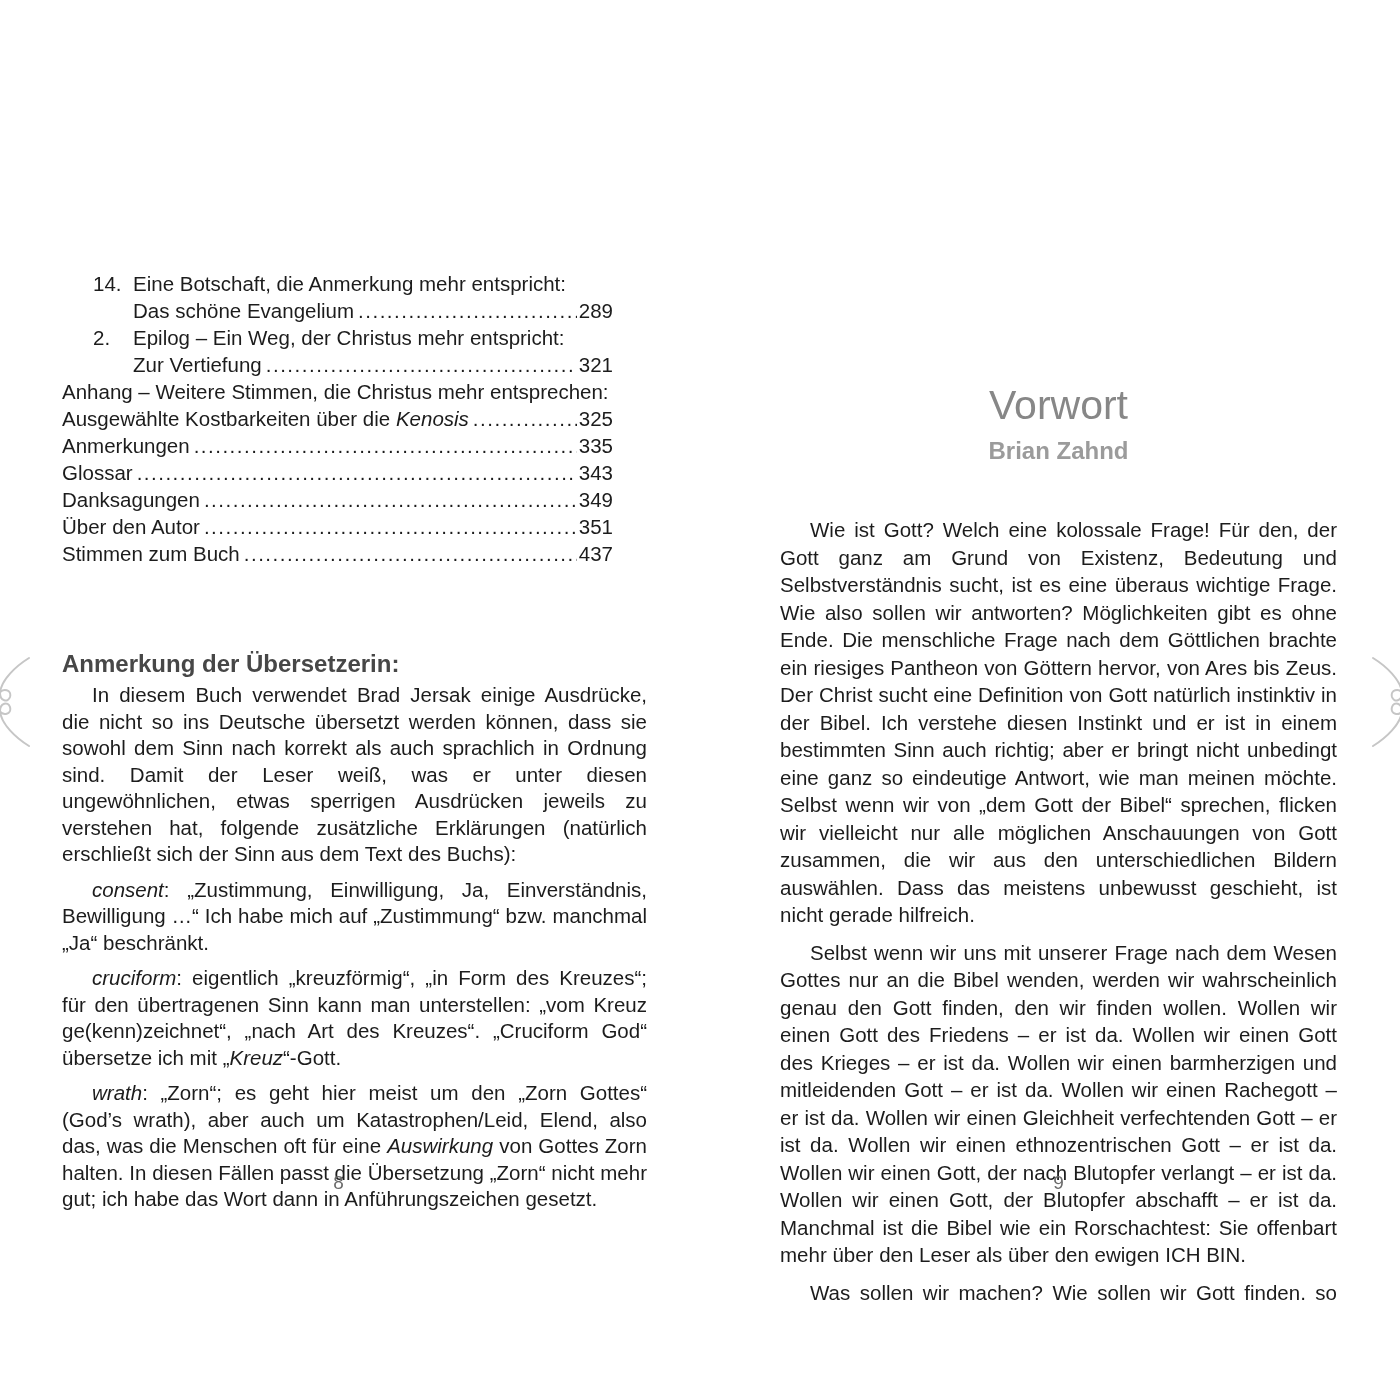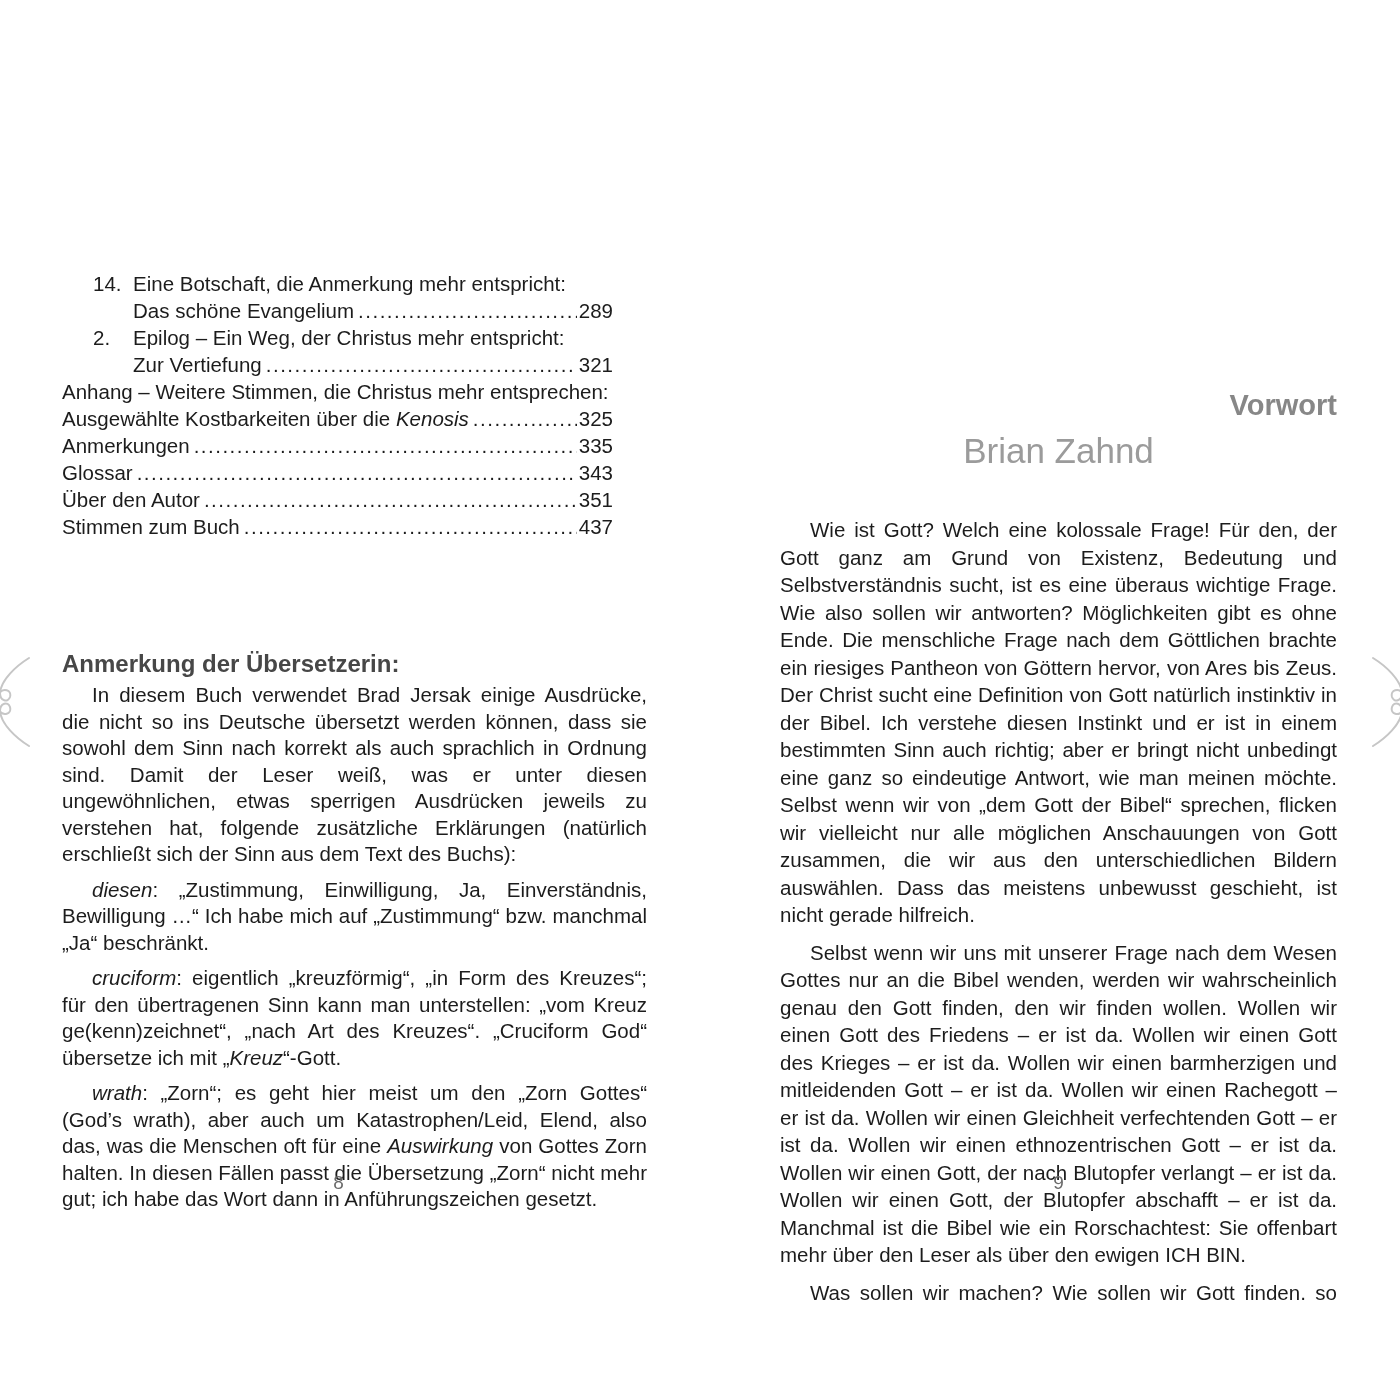--- a/index.html
+++ b/index.html
@@ -30,22 +30,22 @@
     letter-spacing:1.5px;color:var(--body_text);
   }
   .toc-page{flex:0 0 auto;}
   
   #left-body{position:absolute;left:62px;top:650px;width:585px;}
   #left-heading{font-size:24px;font-weight:700;color:var(--heading);line-height:28px;margin:0 0 4px 0;}
   .para{font-size:20.5px;line-height:26.5px;text-align:justify;text-indent:30px;margin:0 0 9px 0;}
   .para em{font-style:italic;}
   
   #right-title-block{position:absolute;left:780px;top:383px;width:557px;text-align:center;}
-  #right-title{font-size:29px;font-weight:700;color:var(--title);line-height:44px;text-align:right;}
-  #right-subtitle{font-size:35px;font-weight:400;color:var(--subtitle);line-height:40px;margin-top:4px;}
+  #right-title{font-size:41px;font-weight:400;color:var(--title);line-height:44px;}
+  #right-subtitle{font-size:24px;font-weight:700;color:var(--subtitle);line-height:40px;margin-top:4px;}
   #right-body{position:absolute;left:780px;top:516px;width:557px;}
   #right-body .para{line-height:27.5px;margin-bottom:10px;}
   .para.continues{text-align-last:justify;}
   
   .folio{position:absolute;top:1172px;font-size:19px;color:var(--page_number);text-align:center;}
   #left-folio{left:62px;width:553px;}
   #right-folio{left:780px;width:557px;}
   
   .nav-chevron{position:absolute;top:652px;width:40px;height:100px;cursor:pointer;}
   #nav-prev{left:-10px;transform:scaleX(-1);}
@@ -103,36 +103,41 @@
         <span class="toc-label"><span>Anmerkungen</span></span>
         <span class="leader"></span>
         <span class="toc-page">335</span>
       </div>
       <div class="toc-row flush">
         <span class="toc-label"><span>Glossar</span></span>
         <span class="leader"></span>
         <span class="toc-page">343</span>
       </div>
       <div class="toc-row flush">
+        <span class="toc-label"><span>Danksagungen</span></span>
+        <span class="leader"></span>
+        <span class="toc-page">349</span>
+      </div>
+      <div class="toc-row flush">
         <span class="toc-label"><span>Über den Autor</span></span>
         <span class="leader"></span>
         <span class="toc-page">351</span>
       </div>
       <div class="toc-row flush">
         <span class="toc-label"><span>Stimmen zum Buch</span></span>
         <span class="leader"></span>
         <span class="toc-page">437</span>
       </div>
     </div>
 
   <div id="left-body">
     <div id="left-heading">Anmerkung der Übersetzerin:</div>
     <div>
         <p class="para"><span>In diesem Buch verwendet Brad Jersak einige Ausdrücke, die nicht so ins Deutsche übersetzt werden können, dass sie sowohl dem Sinn nach korrekt als auch sprachlich in Ordnung sind. Damit der Leser weiß, was er unter diesen ungewöhnlichen, etwas sperrigen Ausdrücken jeweils zu verstehen hat, folgende zusätzliche Erklärungen (natürlich erschließt sich der Sinn aus dem Text des Buchs):</span></p>
-        <p class="para"><em>diesen</em><span>: „Zustimmung, Einwilligung, Ja, Einverständnis, Bewilligung …“ Ich habe mich auf „Zustimmung“ bzw. manchmal „Ja“ beschränkt.</span></p>
+        <p class="para"><em>consent</em><span>: „Zustimmung, Einwilligung, Ja, Einverständnis, Bewilligung …“ Ich habe mich auf „Zustimmung“ bzw. manchmal „Ja“ beschränkt.</span></p>
         <p class="para"><em>cruciform</em><span>: eigentlich „kreuzförmig“, „in Form des Kreuzes“; für den übertragenen Sinn kann man unterstellen: „vom Kreuz ge(kenn)zeichnet“, „nach Art des Kreuzes“. „Cruciform God“ übersetze ich mit „</span><em>Kreuz</em><span>“-Gott.</span></p>
         <p class="para"><em>wrath</em><span>: „Zorn“; es geht hier meist um den „Zorn Gottes“ (God’s wrath), aber auch um Katastrophen/Leid, Elend, also das, was die Menschen oft für eine </span><em>Auswirkung</em><span> von Gottes Zorn halten. In diesen Fällen passt die Übersetzung „Zorn“ nicht mehr gut; ich habe das Wort dann in Anführungszeichen gesetzt.</span></p>
       </div>
   </div>
 
   <div class="folio" id="left-folio">8</div>
 
   <div id="right-title-block">
     <div id="right-title">Vorwort</div>
     <div id="right-subtitle">Brian Zahnd</div>

